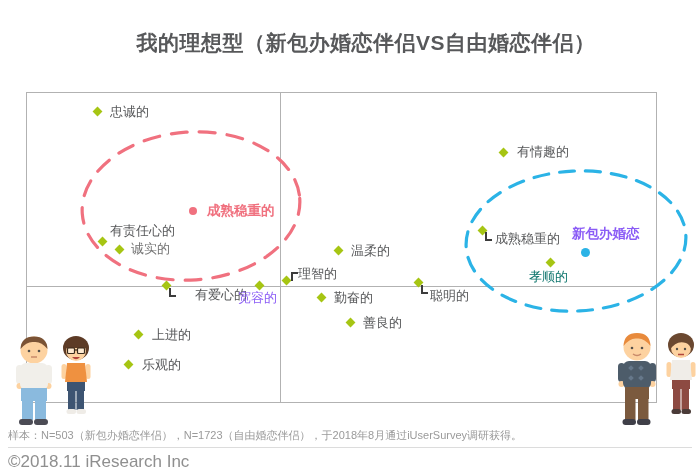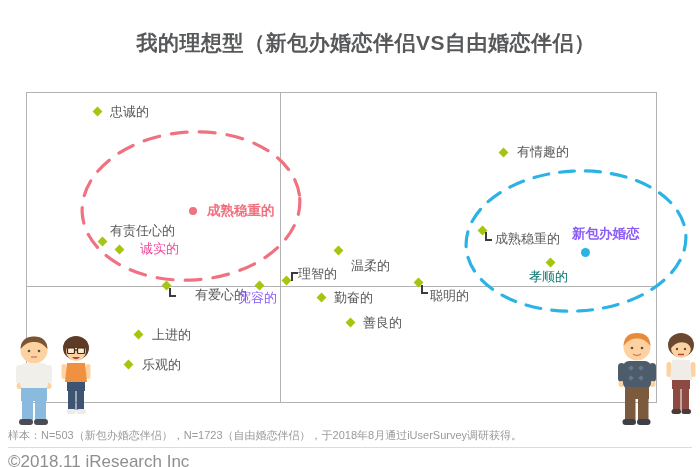--- a/index.html
+++ b/index.html
@@ -42,32 +42,32 @@
       <ellipse cx="191" cy="206" rx="109" ry="74" fill="none" stroke="#f0717f" stroke-width="3.2" stroke-linecap="round" stroke-dasharray="16 12" transform="rotate(-4 191 206)"></ellipse>
       <ellipse cx="576" cy="241" rx="110" ry="70" fill="none" stroke="#2bb3e6" stroke-width="3.2" stroke-linecap="round" stroke-dasharray="15 11" transform="rotate(-3 576 241)"></ellipse>
     </svg>
 
   <div id="chart-layer">
       <div class="diamond" style="left: 94px; top: 108px; background: rgb(166, 197, 19);"></div>
       <div class="pt-label" style="left: 110px; top: 104px; color: rgb(87, 88, 90);">忠诚的</div>
       <div class="diamond" style="left: 99px; top: 238px; background: rgb(166, 197, 19);"></div>
       <div class="pt-label" style="left: 110px; top: 223px; color: rgb(87, 88, 90);">有责任心的</div>
       <div class="diamond" style="left: 116px; top: 246px; background: rgb(166, 197, 19);"></div>
-      <div class="pt-label" style="left: 131px; top: 241px; color: #ec4899; margin-left: 9px;">诚实的</div>
+      <div class="pt-label" style="left: 131px; top: 241px; color: #737373;">诚实的</div>
       <div class="diamond" style="left: 163px; top: 282px; background: rgb(166, 197, 19);"></div>
       <div class="pt-label" style="left: 178px; top: 287px; color: rgb(87, 88, 90); margin-left: 17px;">有爱心的</div>
       <div class="bracket down" style="left: 169px; top: 288px;"></div>
       <div class="diamond" style="left: 256px; top: 282px; background: rgb(166, 197, 19);"></div>
       <div class="pt-label" style="left: 238px; top: 290px; color: #8b5cf6;">宽容的</div>
       <div class="diamond" style="left: 135px; top: 331px; background: rgb(166, 197, 19);"></div>
       <div class="pt-label" style="left: 152px; top: 327px; color: rgb(87, 88, 90);">上进的</div>
       <div class="diamond" style="left: 125px; top: 361px; background: rgb(166, 197, 19);"></div>
       <div class="pt-label" style="left: 142px; top: 357px; color: rgb(87, 88, 90);">乐观的</div>
       <div class="diamond" style="left: 335px; top: 247px; background: rgb(166, 197, 19);"></div>
-      <div class="pt-label" style="left: 351px; top: 258px; color: rgb(87, 88, 90);">温柔的</div>
+      <div class="pt-label" style="left: 351px; top: 243px; color: rgb(87, 88, 90);">温柔的</div>
       <div class="diamond" style="left: 283px; top: 277px; background: rgb(166, 197, 19);"></div>
       <div class="pt-label" style="left: 298px; top: 266px; color: rgb(87, 88, 90);">理智的</div>
       <div class="bracket up" style="left: 291px; top: 272px;"></div>
       <div class="diamond" style="left: 318px; top: 294px; background: rgb(166, 197, 19);"></div>
       <div class="pt-label" style="left: 334px; top: 290px; color: rgb(87, 88, 90);">勤奋的</div>
       <div class="diamond" style="left: 347px; top: 319px; background: rgb(166, 197, 19);"></div>
       <div class="pt-label" style="left: 363px; top: 315px; color: rgb(87, 88, 90);">善良的</div>
       <div class="diamond" style="left: 415px; top: 279px; background: rgb(166, 197, 19);"></div>
       <div class="pt-label" style="left: 430px; top: 288px; color: rgb(87, 88, 90);">聪明的</div>
       <div class="bracket down" style="left: 421px; top: 285px;"></div>

